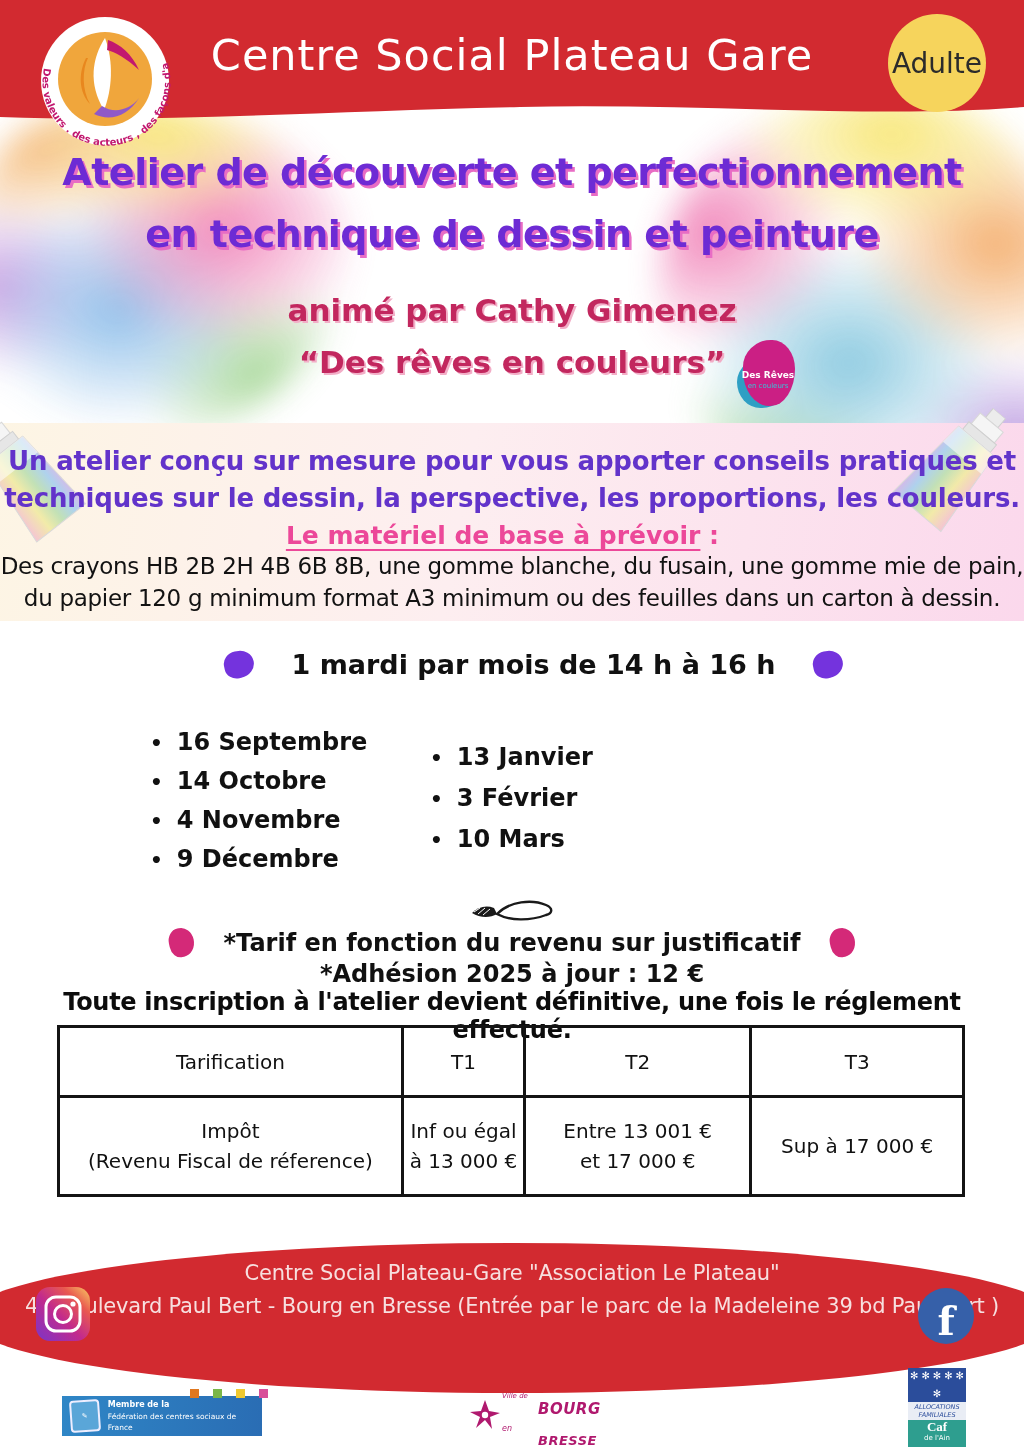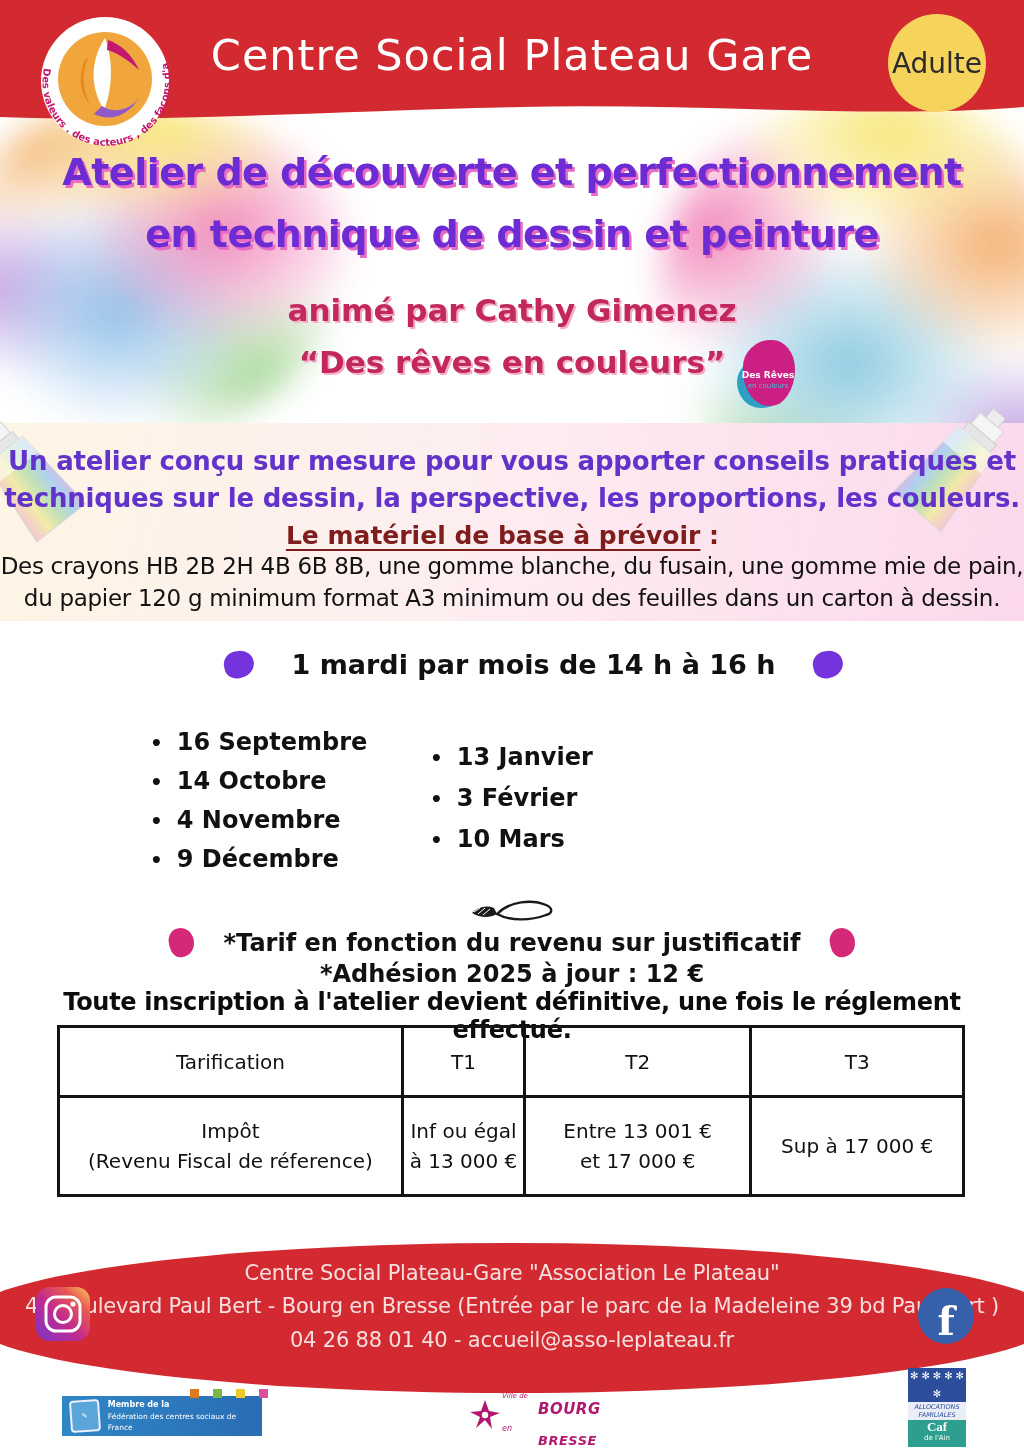--- a/index.html
+++ b/index.html
@@ -60,21 +60,21 @@
   .reves-t2 { position:absolute; left:0; top:44px; width:70px; text-align:center; color:#39c2d8;
       font-size:7px; z-index:2; }
 
   
   .pink-band { position:absolute; left:0; top:423px; width:1024px; height:198px; z-index:2;
       background:linear-gradient(100deg,#fdf5e4 0%, #fdeef0 45%, #fbd8ec 100%); }
   .intro-line { position:absolute; left:0; width:1024px; text-align:center; z-index:5;
       color:#6233ca; font-weight:bold; font-size:26px; letter-spacing:-.2px; }
   .il1 { top:446px; } .il2 { top:483px; }
   .material-heading { position:absolute; left:0; top:521px; width:1005px; text-align:center; z-index:5;
-      color:#7f1d1d; font-weight:bold; font-size:25px; }
+      color:#ec4899; font-weight:bold; font-size:25px; }
   .material-heading .u { text-decoration:underline; text-underline-offset:5px; }
   .material-line { position:absolute; left:0; width:1024px; text-align:center; z-index:5;
       color:#121212; font-size:23px; letter-spacing:-.3px; }
   .ml1 { top:553px; } .ml2 { top:585px; }
 
   
   .sched-head { position:absolute; left:0; top:645px; width:1024px; z-index:5;
       display:flex; justify-content:center; align-items:center; gap:38px;padding-left:43px; }
   .sched-lines { text-align:center; color:#111; font-weight:bold; font-size:27px; line-height:1.45; }
   .dot { border-radius:48% 52% 55% 45%; transform:rotate(-12deg); }
@@ -280,21 +280,20 @@
       <td>Entre 13 001 €
 et 17 000 €</td>
       <td>Sup à 17 000 €</td>
     </tr>
   </tbody>
     </table>
 
   <div class="footer-ellipse"></div>
   <div class="footer-line fl1">Centre Social Plateau-Gare "Association Le Plateau"</div>
   <div class="footer-line fl2">45 Boulevard Paul Bert - Bourg en Bresse (Entrée par le parc de la Madeleine 39 bd Paul Bert )</div>
-  <div class="footer-line fl3">04 26 88 01 40 -  accueil@asso-leplateau.fr</div>
 
   <div class="insta-icon">
     <svg width="44" height="44" viewBox="0 0 44 44">
       <rect x="5" y="5" width="34" height="34" rx="10" fill="none" stroke="#ffffff" stroke-width="3"></rect>
       <circle cx="22" cy="22" r="8.5" fill="none" stroke="#ffffff" stroke-width="3"></circle>
       <circle cx="32" cy="12" r="2.6" fill="#ffffff"></circle>
     </svg>
   </div>
   <div class="fb-icon">
     <div class="fb-f">f</div>

